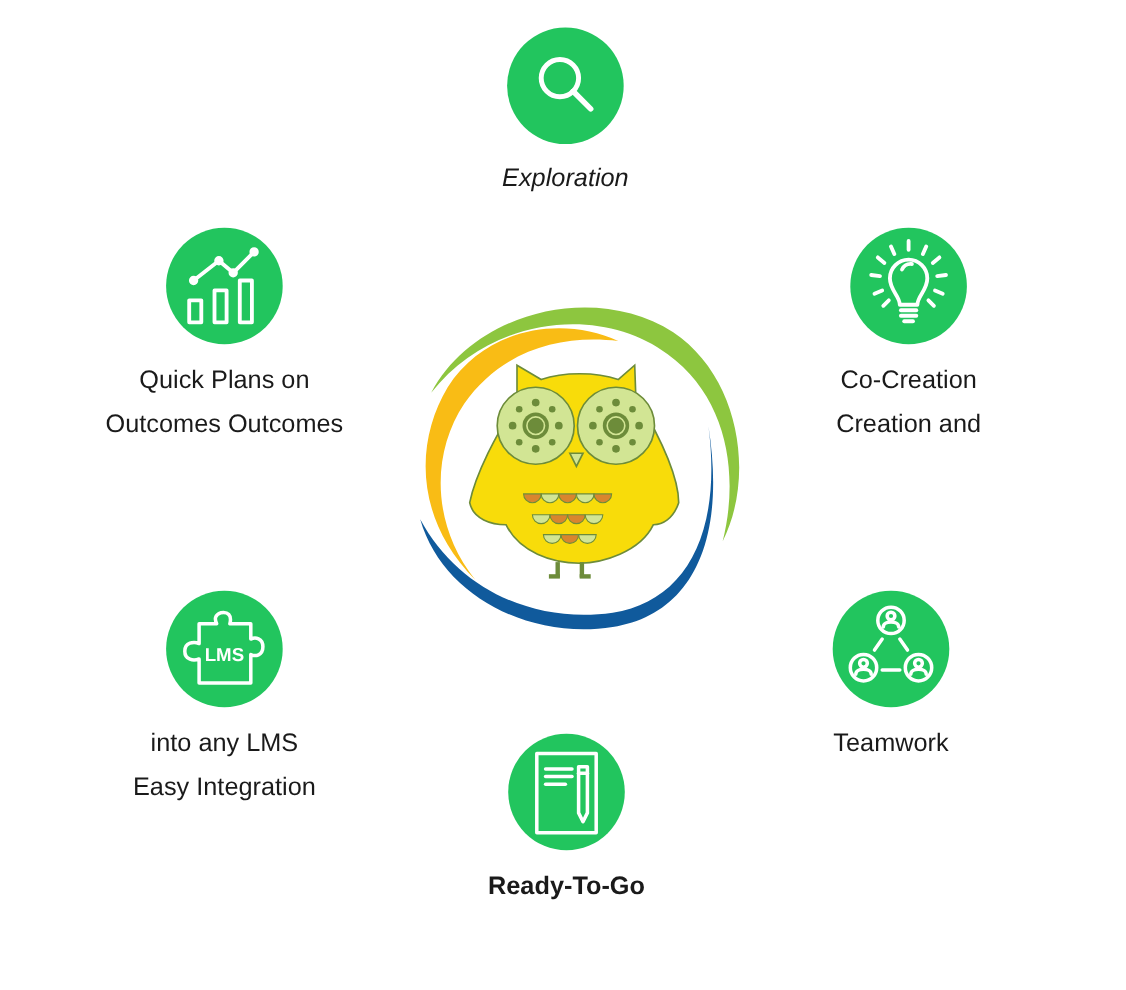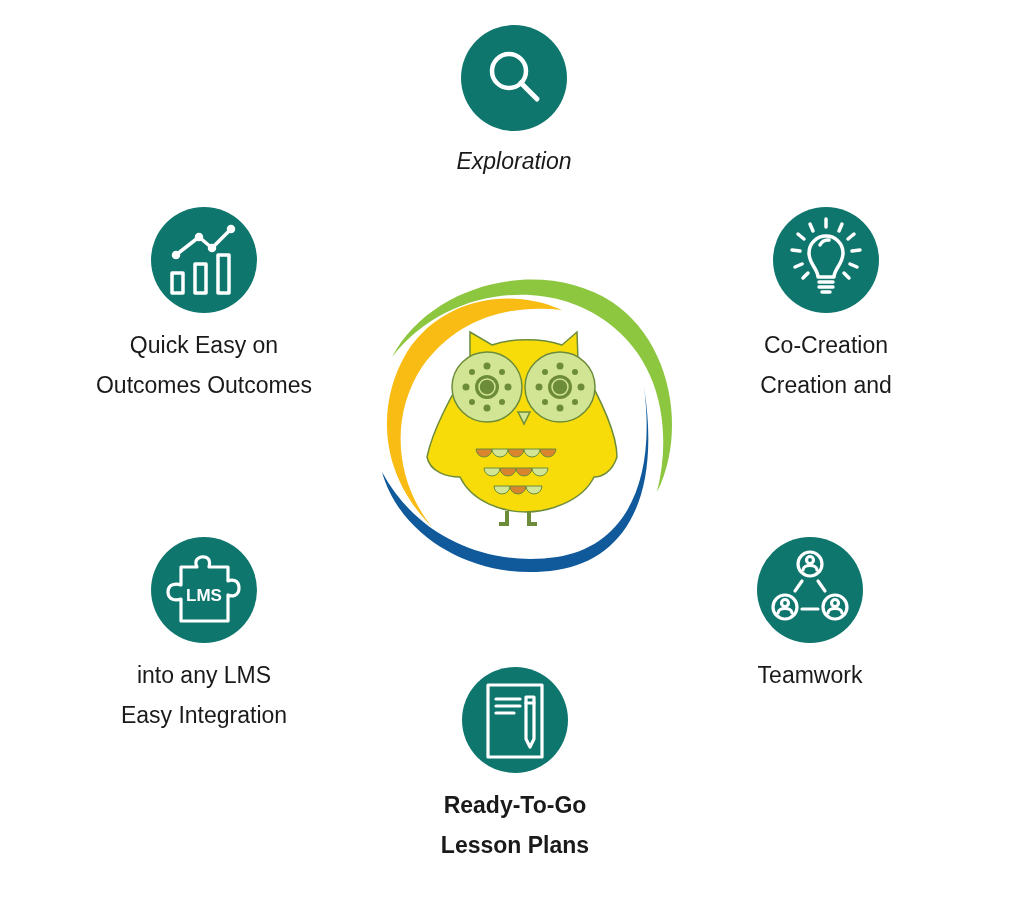--- a/index.html
+++ b/index.html
@@ -1,19 +1,19 @@
 <!DOCTYPE html>
 <html><head>
 <meta charset="utf-8">
 <style>
   html, body { margin: 0; padding: 0; background: #ffffff; }
   body { width: 1024px; height: 900px; position: relative; overflow: hidden;
          font-family: "Liberation Sans", sans-serif; color: #1a1a1a; }
   .feature { position: absolute; width: 300px; text-align: center; }
-  .icon-circle { width: 106px; height: 106px; border-radius: 50%; background: #0f766e;
+  .icon-circle { width: 106px; height: 106px; border-radius: 50%; background: #22c55e;
                  margin: 0 auto; display: flex; align-items: center; justify-content: center; }
   .icon-circle svg { width: 106px; height: 106px; }
   .label { font-size: 23px; line-height: 40px; margin-top: 12px; color: #1a1a1a; }
   .label span { display: block; }
   #logo { position: absolute; left: 372px; top: 262px; width: 310px; height: 320px; }
 </style>
 </head>
 <body>
 
 <div class="feature" style="left:364px; top:25px;font-style:italic;">
@@ -35,21 +35,21 @@
       <circle cx="25" cy="48" r="2.5" fill="#fff"></circle>
       <circle cx="48" cy="30" r="2.5" fill="#fff"></circle>
       <circle cx="61" cy="41" r="2.5" fill="#fff"></circle>
       <circle cx="80" cy="22" r="2.5" fill="#fff"></circle>
       <rect x="21" y="66" width="11" height="20"></rect>
       <rect x="44" y="57" width="11" height="29"></rect>
       <rect x="67" y="48" width="11" height="38"></rect>
     </svg>
   </div>
   <div class="label">
-    <span>Quick Easy on</span>
+    <span>Quick Plans on</span>
     <span>Outcomes Outcomes</span>
   </div>
 </div>
 
 <div class="feature" style="left:676px; top:207px;">
   <div class="icon-circle">
     <svg viewBox="0 0 106 106" fill="none" stroke="#fff" stroke-width="3.5" stroke-linecap="round" stroke-linejoin="round">
       <path d="M45,70 C45,62 36,57 36,46 A17,17 0 1 1 70,46 C70,57 61,62 61,70 Z"></path>
       <path d="M47,38 A9,9 0 0 1 56,33"></path>
       <line x1="46" y1="75" x2="60" y2="75"></line>
@@ -115,21 +115,20 @@
       <rect x="26" y="18" width="54" height="72"></rect>
       <line x1="34" y1="32" x2="58" y2="32"></line>
       <line x1="34" y1="39" x2="58" y2="39"></line>
       <line x1="34" y1="46" x2="52" y2="46"></line>
       <path d="M64,30 L72,30 L72,72 L68,80 L64,72 Z"></path>
       <line x1="64" y1="36" x2="72" y2="36"></line>
     </svg>
   </div>
   <div class="label">
     <span>Ready-To-Go</span>
-    <span>Lesson Plans</span>
   </div>
 </div>
 
 <div id="logo">
   <svg viewBox="0 0 310 320" width="310" height="320">
 
     <path d="M20,95 C60,20 170,-5 240,40 C300,80 315,170 285,230 C300,170 290,100 235,60 C175,15 75,25 20,95 Z" fill="#8dc63f"></path>
 
     <path d="M190,48 C140,25 70,35 35,90 C5,140 5,210 60,265 C20,215 20,150 50,105 C85,55 140,42 190,48 Z" fill="#f9bc15"></path>
 

